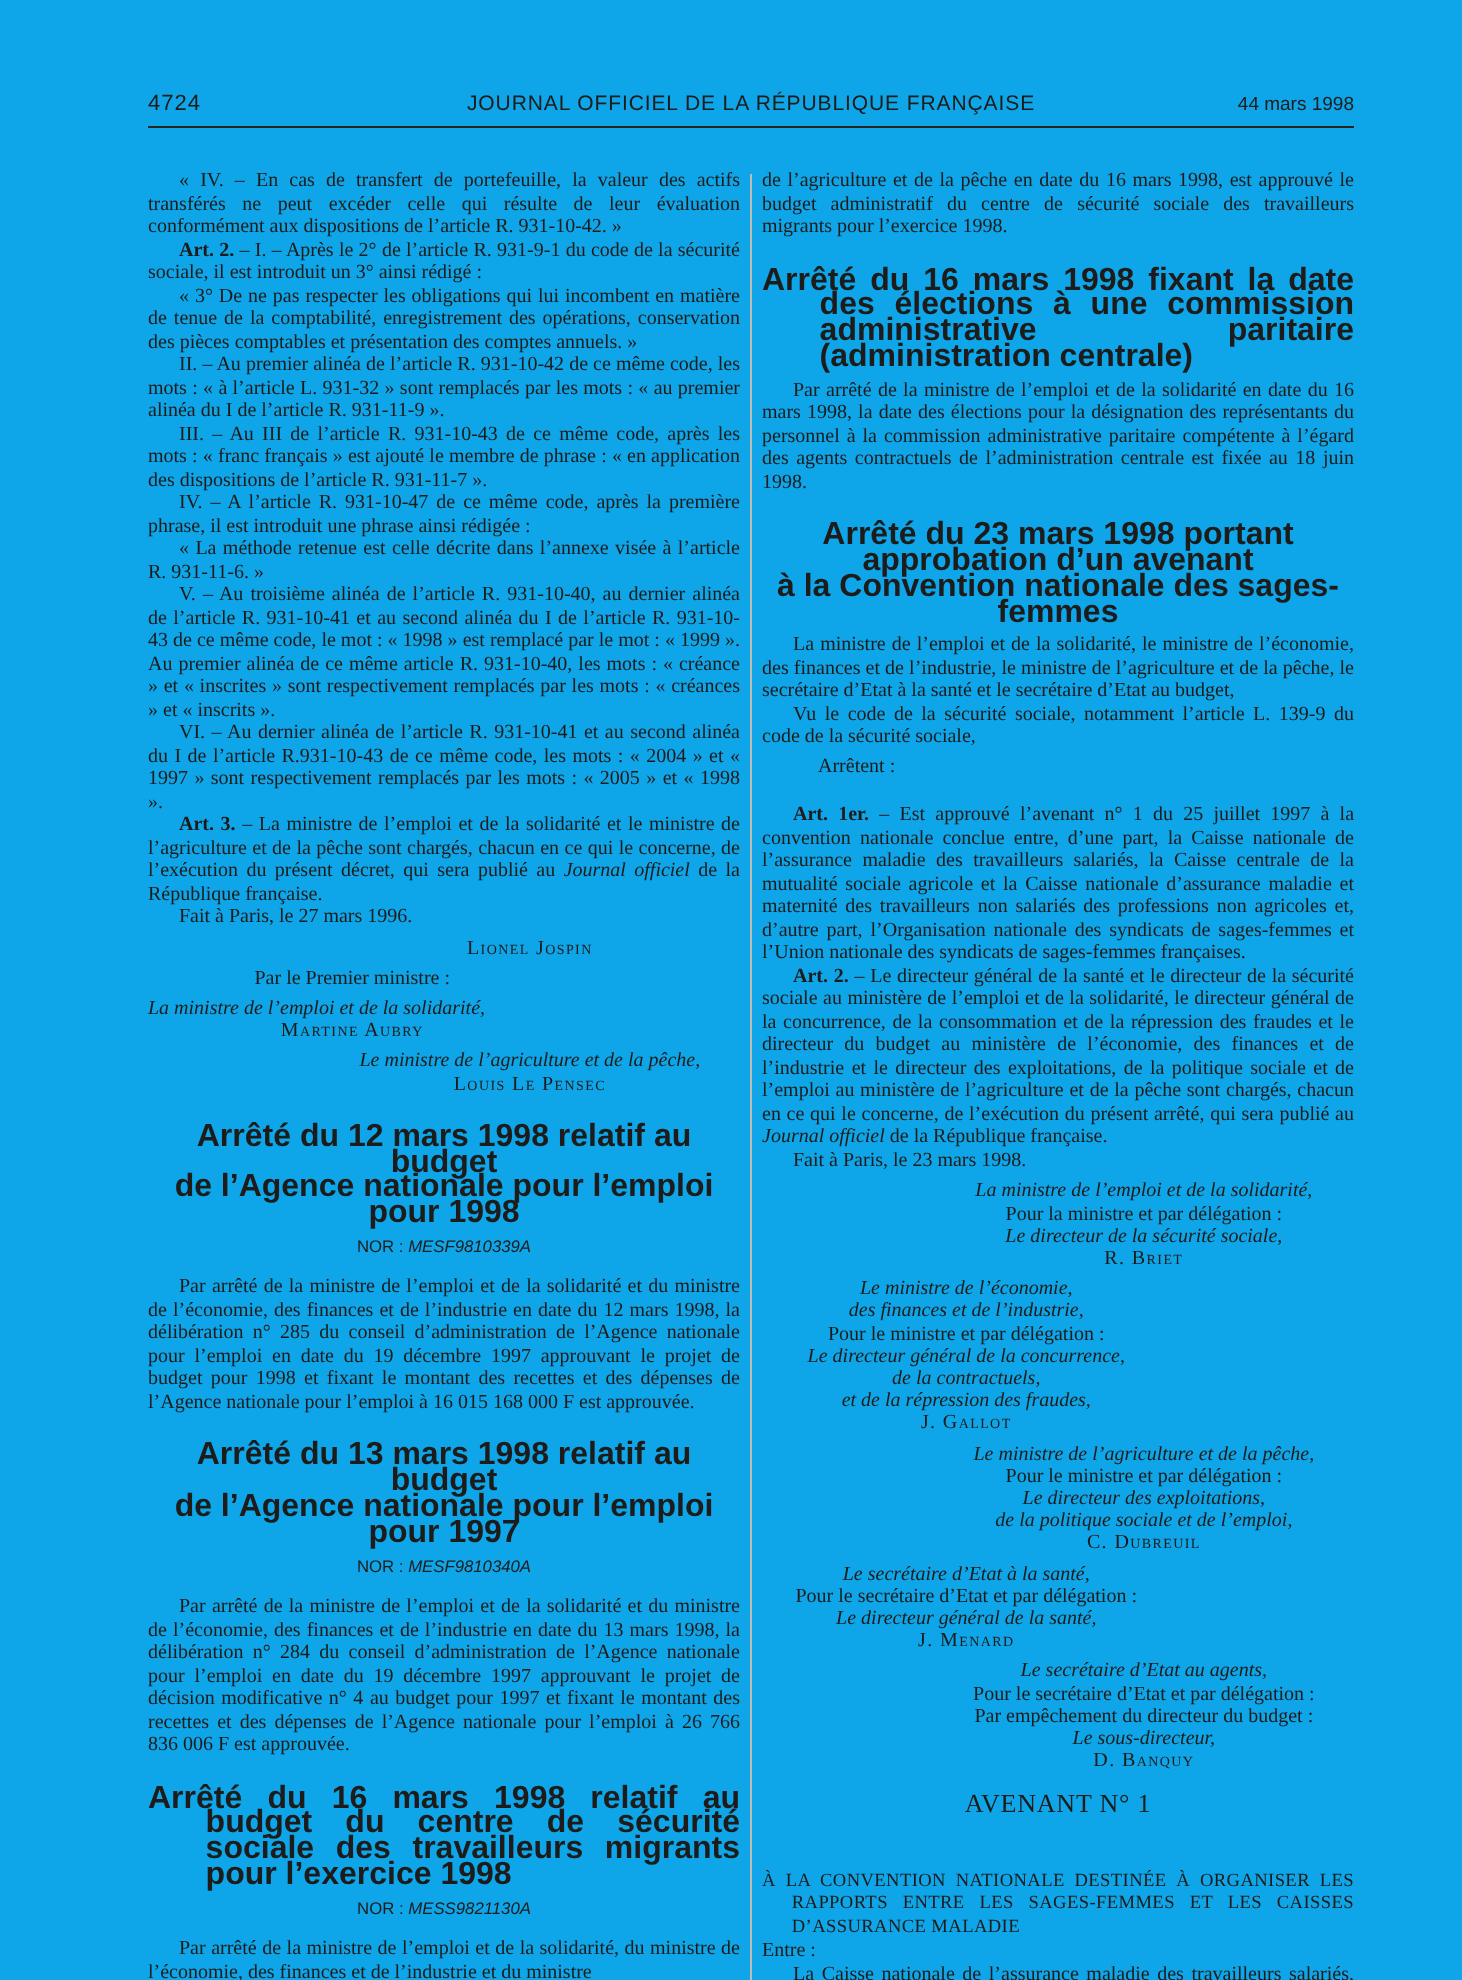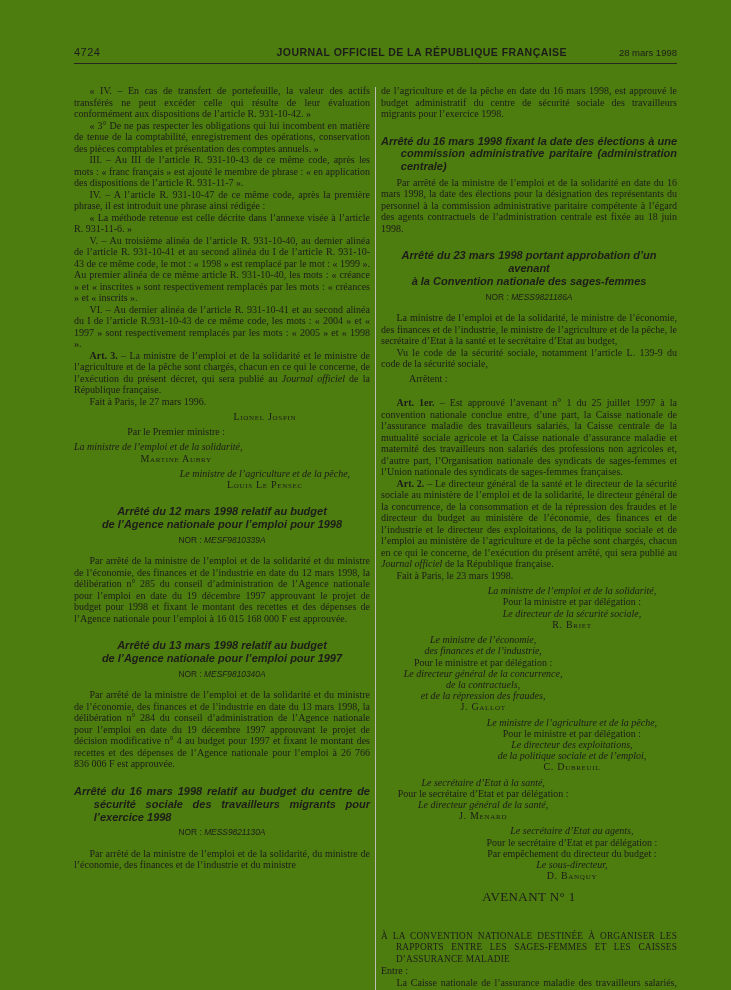--- a/index.html
+++ b/index.html
@@ -1,39 +1,39 @@
 <!DOCTYPE html>
 <html lang="fr"><head>
 <meta charset="utf-8">
 <style>
   html,body { margin:0; padding:0; background:#dddbd6; }
   .page {
     position:relative; width:731px; height:990px; margin:0 auto;
-    background:#4d7c0f; color:#1d1c1a; overflow:hidden; box-sizing:border-box;
+    background:#0ea5e9; color:#1d1c1a; overflow:hidden; box-sizing:border-box;
     padding:46px 54px 18px 74px;
     font-family:"Liberation Serif", serif;
   }
   
   .hdr { display:flex; align-items:baseline; font-family:"Liberation Sans", sans-serif; }
   .hdr .pn  { width:110px; font-size:11px; letter-spacing:.5px; }
-  .hdr .ttl { flex:1; text-align:right; font-size:10.5px; letter-spacing:.45px;font-weight:bold; }
+  .hdr .ttl { flex:1; text-align:center; font-size:10.5px; letter-spacing:.45px; }
   .hdr .dt  { width:110px; text-align:right; font-size:9.5px; }
   .rule { border-bottom:1.4px solid #26251f; margin-top:5px; }
   
   .cols { display:flex; margin-top:21px; align-items:stretch; }
   .col  { width:296px; font-size:10px; line-height:11.5px; text-align:justify; }
   .vsep { width:1px; background:#bdbcb5; margin:2px 5px 0 5px; }
   
   .b-p { margin:0; text-indent:1.55em; }
   .b-p.noindent { text-indent:0; }
   .b-p.arretent { text-indent:0; margin-left:2.8em; text-align:left; margin-top:3px; margin-bottom:13px; }
   .lead { font-weight:bold; }
   .b-h {
     font-family:"Liberation Sans", sans-serif; font-weight:bold;
-    font-size:11px; line-height:12.8px; margin:15px 0 4px; text-indent:0;font-style:italic;
+    font-size:16px; line-height:12.8px; margin:15px 0 4px; text-indent:0;
   }
   .b-h.center { text-align:center; white-space:pre-line; }
   .b-h.hang { text-align:justify; padding-left:1.8em; text-indent:-1.8em; }
   .b-nor { text-align:center; font-size:8.7px; margin:3px 0 9px; text-indent:0; }
   .b-nor .nor-val { font-style:italic; font-family:"Liberation Sans", sans-serif; font-size:8.4px; }
   .b-nor .nor-label { font-family:"Liberation Sans", sans-serif; font-size:8.4px; }
   .b-sig { line-height:11.2px; text-align:center; text-indent:0; }
   .b-sig.gap { margin-top:4px; }
   .b-sig.i  { font-style:italic; }
   .b-sig.sc { font-variant:small-caps; letter-spacing:.7px; }
@@ -45,28 +45,30 @@
   .b-caps.hang { text-align:justify; padding-left:1.6em; text-indent:-1.6em; font-size:9.3px; line-height:11.4px; letter-spacing:.2px; }
   i { font-style:italic; }
 </style>
 </head>
 <body>
 
 <div class="page">
   <div class="hdr">
     <span class="pn">4724</span>
     <span class="ttl">JOURNAL OFFICIEL DE LA RÉPUBLIQUE FRANÇAISE</span>
-    <span class="dt">28 mars 1998</span>
+    <span class="dt">44 mars 1998</span>
   </div>
   <div class="rule"></div>
 
   <div class="cols">
     <div class="col" id="col-left">
         <div class="b-p">« IV. – En cas de transfert de portefeuille, la valeur des actifs transférés ne peut excéder celle qui résulte de leur évaluation conformément aux dispositions de l’article R. 931-10-42. »</div>
+        <div class="b-p"><b class="lead">Art. 2.</b> – I. – Après le 2° de l’article R. 931-9-1 du code de la sécurité sociale, il est introduit un 3° ainsi rédigé :</div>
         <div class="b-p">« 3° De ne pas respecter les obligations qui lui incombent en matière de tenue de la comptabilité, enregistrement des opérations, conservation des pièces comptables et présentation des comptes annuels. »</div>
+        <div class="b-p">II. – Au premier alinéa de l’article R. 931-10-42 de ce même code, les mots : « à l’article L. 931-32 » sont remplacés par les mots : « au premier alinéa du I de l’article R. 931-11-9 ».</div>
         <div class="b-p">III. – Au III de l’article R. 931-10-43 de ce même code, après les mots : « franc français » est ajouté le membre de phrase : « en application des dispositions de l’article R. 931-11-7 ».</div>
         <div class="b-p">IV. – A l’article R. 931-10-47 de ce même code, après la première phrase, il est introduit une phrase ainsi rédigée :</div>
         <div class="b-p">« La méthode retenue est celle décrite dans l’annexe visée à l’article R. 931-11-6. »</div>
         <div class="b-p">V. – Au troisième alinéa de l’article R. 931-10-40, au dernier alinéa de l’article R. 931-10-41 et au second alinéa du I de l’article R. 931-10-43 de ce même code, le mot : « 1998 » est remplacé par le mot : « 1999 ». Au premier alinéa de ce même article R. 931-10-40, les mots : « créance » et « inscrites » sont respectivement remplacés par les mots : « créances » et « inscrits ».</div>
         <div class="b-p">VI. – Au dernier alinéa de l’article R. 931-10-41 et au second alinéa du I de l’article R.931-10-43 de ce même code, les mots : « 2004 » et « 1997 » sont respectivement remplacés par les mots : « 2005 » et « 1998 ».</div>
         <div class="b-p"><b class="lead">Art. 3.</b> – La ministre de l’emploi et de la solidarité et le ministre de l’agriculture et de la pêche sont chargés, chacun en ce qui le concerne, de l’exécution du présent décret, qui sera publié au <i>Journal officiel</i> de la République française.</div>
         <div class="b-p">Fait à Paris, le 27 mars 1996.</div>
         <div class="b-sig sc pr gap">Lionel Jospin</div>
         <div class="b-sig n pl gap">Par le Premier ministre :</div>
         <div class="b-sig i pfl gap">La ministre de l’emploi et de la solidarité,</div>
@@ -85,21 +87,20 @@
         <div class="b-nor"><span class="nor-label">NOR : </span><i class="nor-val">MESS9821130A</i></div>
         <div class="b-p">Par arrêté de la ministre de l’emploi et de la solidarité, du ministre de l’économie, des finances et de l’industrie et du ministre</div>
       </div>
     <div class="vsep"></div>
     <div class="col" id="col-right">
         <div class="b-p noindent">de l’agriculture et de la pêche en date du 16 mars 1998, est approuvé le budget administratif du centre de sécurité sociale des travailleurs migrants pour l’exercice 1998.</div>
         <div class="b-h hang">Arrêté du 16 mars 1998 fixant la date des élections à une commission administrative paritaire (administration centrale)</div>
         <div class="b-p">Par arrêté de la ministre de l’emploi et de la solidarité en date du 16 mars 1998, la date des élections pour la désignation des représentants du personnel à la commission administrative paritaire compétente à l’égard des agents contractuels de l’administration centrale est fixée au 18 juin 1998.</div>
         <div class="b-h center">Arrêté du 23 mars 1998 portant approbation d’un avenant
 à la Convention nationale des sages-femmes</div>
-        <div class="b-nor"><span class="nor-label">NOR : </span><i class="nor-val">MESS9821186A</i></div>
         <div class="b-p">La ministre de l’emploi et de la solidarité, le ministre de l’économie, des finances et de l’industrie, le ministre de l’agriculture et de la pêche, le secrétaire d’Etat à la santé et le secrétaire d’Etat au budget,</div>
         <div class="b-p">Vu le code de la sécurité sociale, notamment l’article L. 139-9 du code de la sécurité sociale,</div>
         <div class="b-p arretent">Arrêtent :</div>
         <div class="b-p"><b class="lead">Art. 1er.</b> – Est approuvé l’avenant n° 1 du 25 juillet 1997 à la convention nationale conclue entre, d’une part, la Caisse nationale de l’assurance maladie des travailleurs salariés, la Caisse centrale de la mutualité sociale agricole et la Caisse nationale d’assurance maladie et maternité des travailleurs non salariés des professions non agricoles et, d’autre part, l’Organisation nationale des syndicats de sages-femmes et l’Union nationale des syndicats de sages-femmes françaises.</div>
         <div class="b-p"><b class="lead">Art. 2.</b> – Le directeur général de la santé et le directeur de la sécurité sociale au ministère de l’emploi et de la solidarité, le directeur général de la concurrence, de la consommation et de la répression des fraudes et le directeur du budget au ministère de l’économie, des finances et de l’industrie et le directeur des exploitations, de la politique sociale et de l’emploi au ministère de l’agriculture et de la pêche sont chargés, chacun en ce qui le concerne, de l’exécution du présent arrêté, qui sera publié au <i>Journal officiel</i> de la République française.</div>
         <div class="b-p">Fait à Paris, le 23 mars 1998.</div>
         <div class="b-sig i pr gap">La ministre de l’emploi et de la solidarité,</div>
         <div class="b-sig n pr">Pour la ministre et par délégation :</div>
         <div class="b-sig i pr">Le directeur de la sécurité sociale,</div>
         <div class="b-sig sc pr">R. Briet</div>

